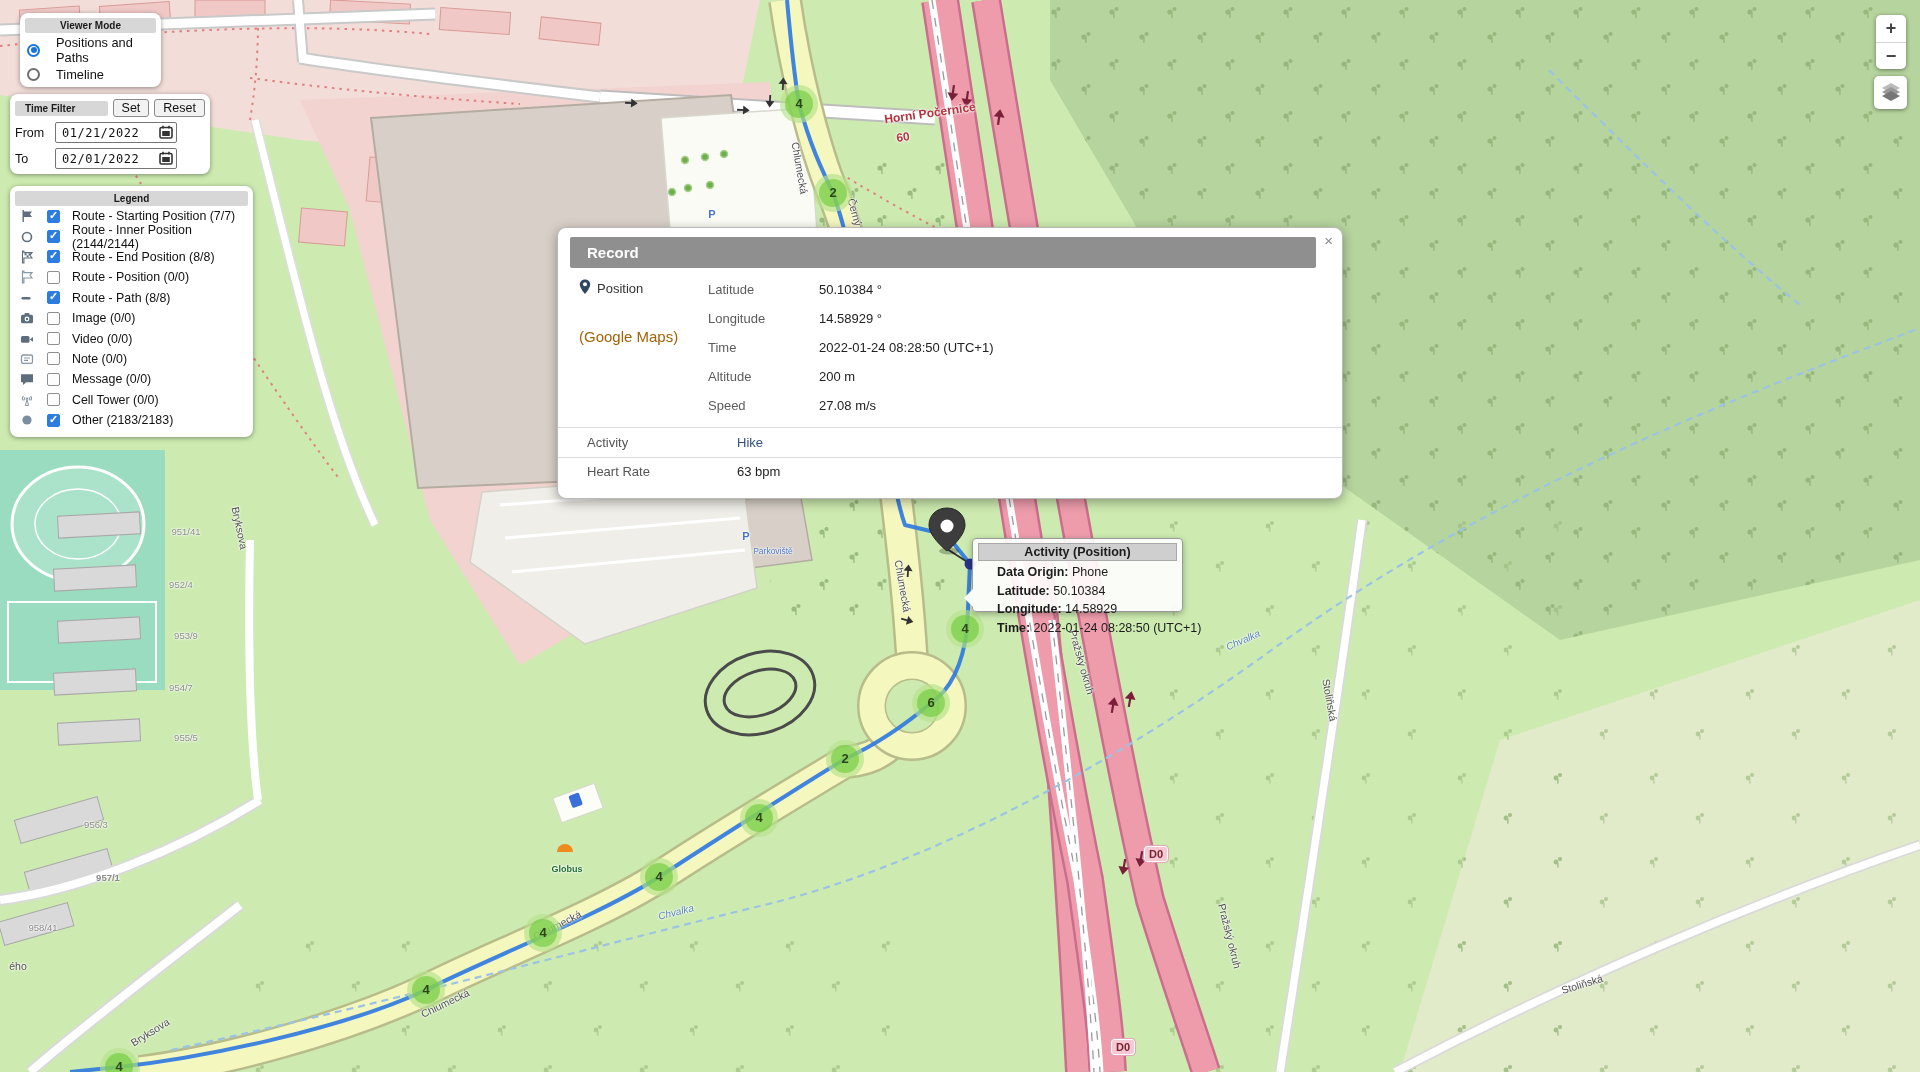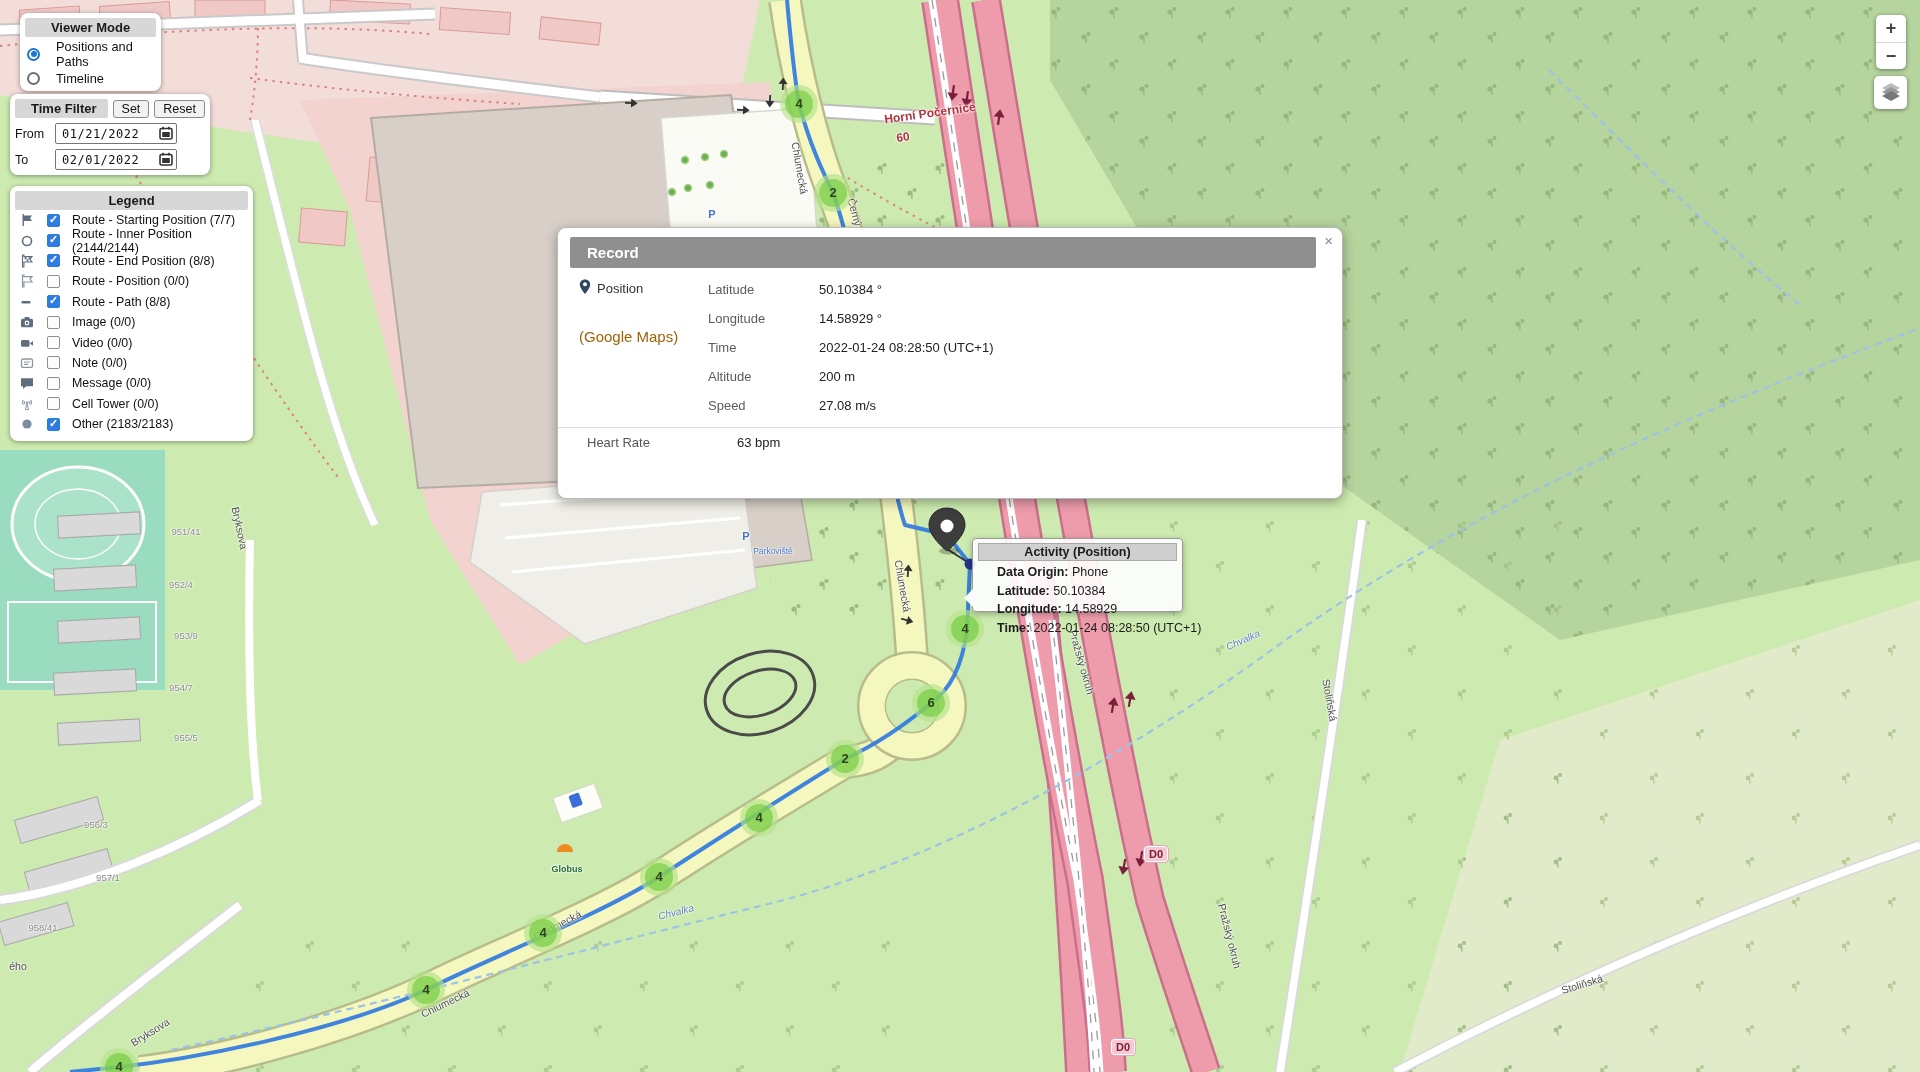--- a/index.html
+++ b/index.html
@@ -4,31 +4,31 @@
 <style>
   html,body{margin:0;padding:0;background:#ccc;}
   .stage{position:relative;width:1920px;height:1072px;overflow:hidden;
          font-family:"Liberation Sans",sans-serif;background:#cdebb0;}
   .stage *{box-sizing:border-box;}
   svg.map{position:absolute;left:0;top:0;z-index:0;}
 
   
   .panel{position:absolute;background:#fff;border-radius:8px;z-index:20;
          box-shadow:0 1px 5px rgba(0,0,0,.4);padding:5px;}
-  .panel .hdr{background:#d7d7d7;text-align:center;font-weight:bold;font-size:13px;
+  .panel .hdr{background:#d7d7d7;text-align:center;font-weight:bold;font-size:10px;
               color:#1a1a1a;padding:2px 6px;border-radius:2px;}
   #viewerMode{left:20px;top:13px;width:141px;}
   .radio-row{display:flex;align-items:center;gap:16px;padding:2px 2px 0 2px;font-size:12.8px;color:#111;}
   .radio{width:13px;height:13px;border-radius:50%;border:2px solid #6e6e6e;background:#fff;flex:0 0 auto;position:relative;}
   .radio.sel{border-color:#1a73d9;}
   .radio.sel::after{content:"";position:absolute;left:1.5px;top:1.5px;width:6px;height:6px;border-radius:50%;background:#1a73d9;}
 
   #timeFilter{left:10px;top:94px;width:200px;}
   #timeFilter .row1{display:flex;align-items:center;gap:5px;}
-  #timeFilter .hdr{flex:1;text-align:left;padding-left:16px;}
+  #timeFilter .hdr{flex:1;text-align:left;padding-left:10px;}
   .btn{background:#f2f2f2;border:1px solid #8a8a8a;border-radius:3px;font-size:12.5px;
        padding:1px 8px;color:#111;font-family:inherit;}
   .dt-row{display:flex;align-items:center;gap:6px;margin-top:5px;font-size:12.5px;color:#111;}
   .dt-row .lbl{width:34px;}
   .dt-wrap{position:relative;}
   .dt-wrap input{width:122px;height:21px;border:1px solid #767676;border-radius:2px;
        font-family:"DejaVu Sans Mono",monospace;font-size:12px;letter-spacing:.5px;
        padding:1px 22px 1px 6px;color:#111;background:#fff;}
   .cal{position:absolute;right:4px;top:3px;}
 
@@ -340,21 +340,21 @@
       <div class="mlabel road" style="left: 240px; top: 528px; transform: translate(-50%, -50%) rotate(78deg);">Bryksova</div>
       <div class="mlabel road" style="left: 150px; top: 1032px; transform: translate(-50%, -50%) rotate(-32deg);">Bryksova</div>
       <div class="mlabel road" style="left: 18px; top: 966px;">ého</div>
       <div class="mlabel road" style="left: 855px; top: 212px; transform: translate(-50%, -50%) rotate(75deg);">Černý</div>
       <div class="mlabel house" style="left: 186px; top: 531px;">951/41</div>
       <div class="mlabel house" style="left: 181px; top: 584px;">952/4</div>
       <div class="mlabel house" style="left: 186px; top: 635px;">953/9</div>
       <div class="mlabel house" style="left: 181px; top: 687px;">954/7</div>
       <div class="mlabel house" style="left: 186px; top: 737px;">955/5</div>
       <div class="mlabel house" style="left: 96px; top: 824px;">956/3</div>
-      <div class="mlabel house" style="left: 108px; top: 877px;">957/1</div>
+      <div class="mlabel house" style="left: 108px; top: 877px; font-weight: bold;">957/1</div>
       <div class="mlabel house" style="left: 43px; top: 927px;">958/41</div>
       <div class="mlabel water" style="left: 676px; top: 912px; transform: translate(-50%, -50%) rotate(-14deg);">Chvalka</div>
       <div class="mlabel water" style="left: 1243px; top: 640px; transform: translate(-50%, -50%) rotate(-24deg);">Chvalka</div>
       <div class="mlabel junction" style="left: 930px; top: 113px; transform: translate(-50%, -50%) rotate(-8deg);">Horní Počernice</div>
       <div class="mlabel junction" style="left: 903px; top: 137px; transform: translate(-50%, -50%) rotate(-8deg);">60</div>
       <div class="mlabel poi-green" style="left: 567px; top: 869px;">Globus</div>
       <div class="mlabel poi-blue-b" style="left: 746px; top: 536px;">P</div>
       <div class="mlabel poi-blue" style="left: 773px; top: 551px;">Parkoviště</div>
       <div class="mlabel poi-blue-b" style="left: 712px; top: 214px;">P</div>
       <div class="shield" style="left: 1156px; top: 854px;">D0</div>
@@ -592,20 +592,24 @@
         <div class="frow">
           <span class="fl">Altitude</span>
           <span class="fv">200 m</span>
         </div>
         <div class="frow">
           <span class="fl">Speed</span>
           <span class="fv">27.08 m/s</span>
         </div>
       </div>
   <div id="xrows">
+        <div class="xrow first">
+          <span class="fl">Activity</span>
+          <span class="fv">Hike</span>
+        </div>
         <div class="xrow">
           <span class="fl">Heart Rate</span>
           <span class="fv">63 bpm</span>
         </div>
       </div>
 </div>
 
 <div id="tooltip">
   <div class="thdr">Activity (Position)</div>
   <div id="tlines">

